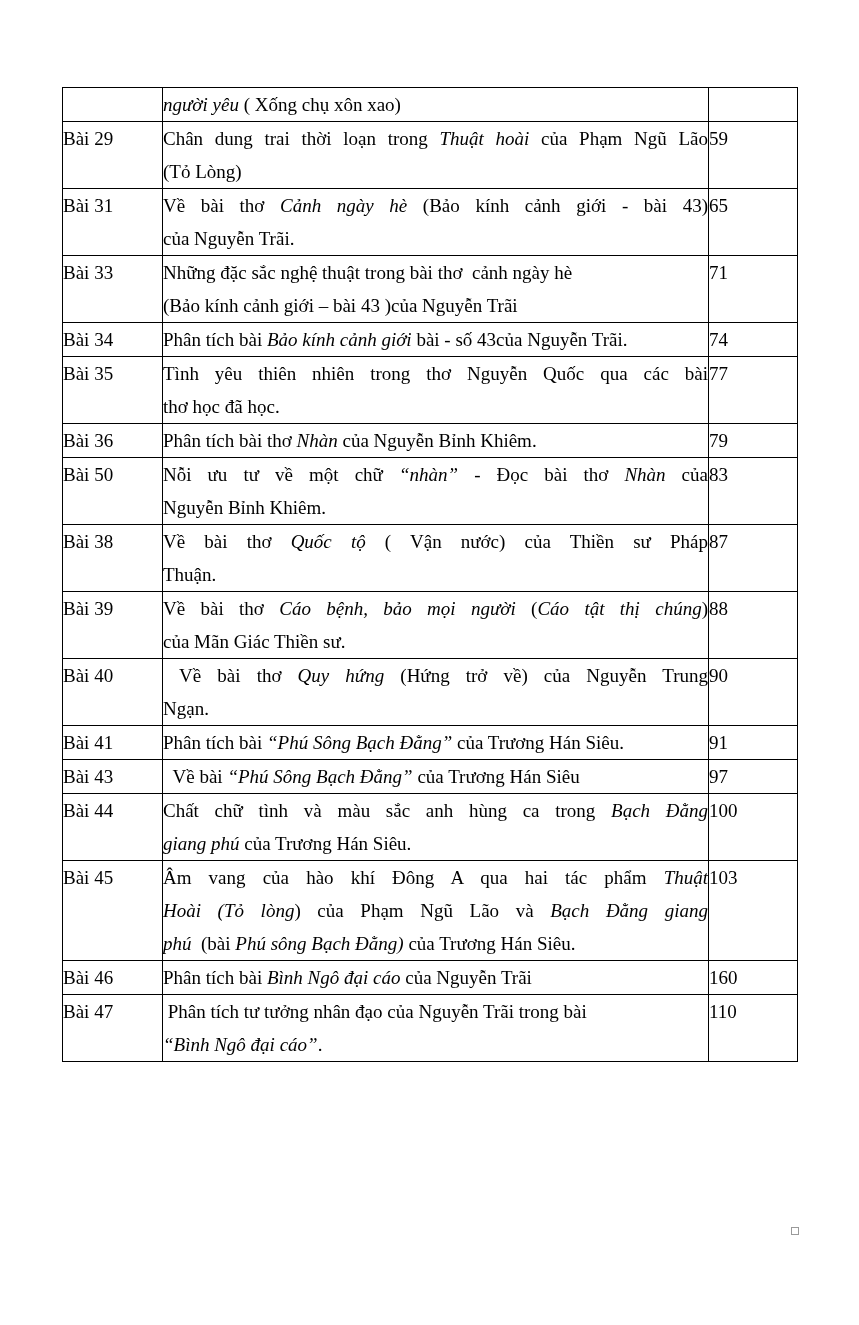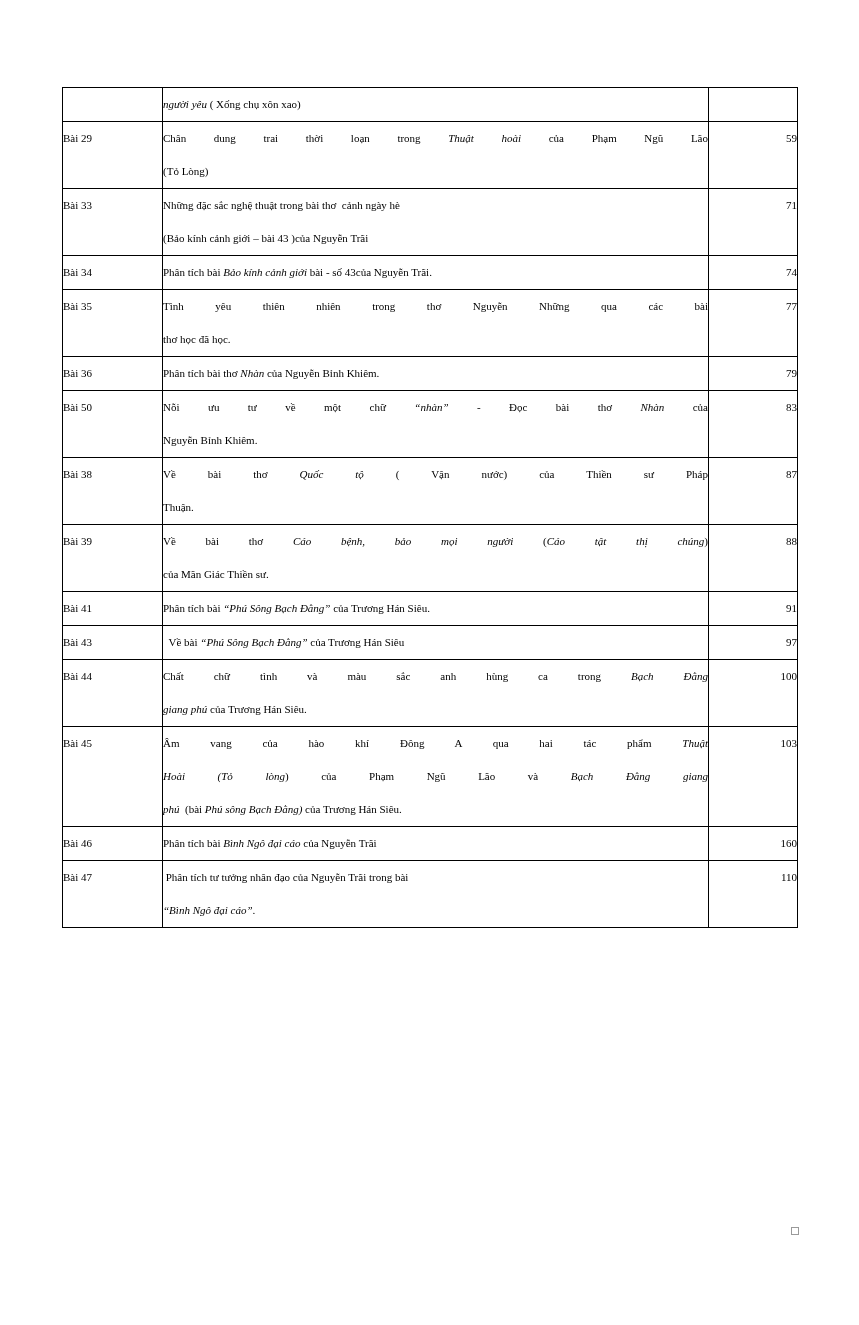--- a/index.html
+++ b/index.html
@@ -22,40 +22,39 @@
     position: absolute;
     left: 62px;
     top: 87px;
     width: 735px;
     border-collapse: collapse;
     table-layout: fixed;
   }
   table.toc td {
     border: 1.5px solid #000000;
     vertical-align: top;
-    font-size: 11px;
+    font-size: 19px;
     line-height: 33px;
     padding: 0;
   }
   td.c-lesson {
     width: 100px;
     padding-left: 12px;
     padding-right: 2px;
     margin-top: 24px;
   }
   td.c-title {
     width: 546px;
     padding-left: 7px;
     padding-right: 5px;
   }
   td.c-page {
     width: 89px;
     padding-left: 9px;
     padding-right: 2px;
-    text-align: right;
   }
   .line { min-height: 33px; }
   .align-left   { text-align: left; }
   .align-right  { text-align: left; }
   .align-justify {
     text-align: justify;
     text-align-last: justify;
   }
   .it { font-style: italic; }
   .resize-handle {
@@ -92,20 +91,28 @@
   <tr>
     <td class="c-lesson"><span>Bài 29</span></td>
     <td class="c-title">
             <div class="line align-justify"><span class="">Chân dung trai thời loạn trong </span><span class="it">Thuật hoài</span><span class=""> của Phạm Ngũ Lão</span></div>
             <div class="line align-right"><span class="">(Tỏ Lòng)</span></div>
           </td>
     <td class="c-page"><span>59</span></td>
   </tr>
 
 
+  <tr>
+    <td class="c-lesson"><span>Bài 31</span></td>
+    <td class="c-title">
+            <div class="line align-justify"><span class="">Về bài thơ </span><span class="it">Cảnh ngày hè</span><span class=""> (Bảo kính cảnh giới - bài 43)</span></div>
+            <div class="line align-left"><span class="">của Nguyễn Trãi.</span></div>
+          </td>
+    <td class="c-page"><span>65</span></td>
+  </tr>
 
 
   <tr>
     <td class="c-lesson"><span>Bài 33</span></td>
     <td class="c-title">
             <div class="line align-left"><span class="">Những đặc sắc nghệ thuật trong bài thơ&nbsp; cảnh ngày hè</span></div>
             <div class="line align-left"><span class="">(Bảo kính cảnh giới – bài 43 )của Nguyễn Trãi</span></div>
           </td>
     <td class="c-page"><span>71</span></td>
   </tr>
@@ -114,21 +121,21 @@
     <td class="c-lesson"><span>Bài 34</span></td>
     <td class="c-title">
             <div class="line align-left"><span class="">Phân tích bài </span><span class="it">Bảo kính cảnh giới</span><span class=""> bài - số 43của Nguyễn Trãi.</span></div>
           </td>
     <td class="c-page"><span>74</span></td>
   </tr>
 
   <tr>
     <td class="c-lesson"><span>Bài 35</span></td>
     <td class="c-title">
-            <div class="line align-justify"><span class="">Tình yêu thiên nhiên trong thơ Nguyễn Những qua các bài</span></div>
+            <div class="line align-justify"><span class="">Tình yêu thiên nhiên trong thơ Nguyễn Quốc qua các bài</span></div>
             <div class="line align-left"><span class="">thơ học đã học.</span></div>
           </td>
     <td class="c-page"><span>77</span></td>
   </tr>
 
   <tr>
     <td class="c-lesson"><span>Bài 36</span></td>
     <td class="c-title">
             <div class="line align-left"><span class="">Phân tích bài thơ </span><span class="it">Nhàn</span><span class=""> của Nguyễn Bỉnh Khiêm.</span></div>
           </td>
@@ -155,20 +162,28 @@
 
   <tr>
     <td class="c-lesson"><span>Bài 39</span></td>
     <td class="c-title">
             <div class="line align-justify"><span class="">Về bài thơ </span><span class="it">Cáo bệnh, bảo mọi người</span><span class=""> (</span><span class="it">Cáo tật thị chúng</span><span class="">)</span></div>
             <div class="line align-left"><span class="">của Mãn Giác Thiền sư.</span></div>
           </td>
     <td class="c-page"><span>88</span></td>
   </tr>
 
+  <tr>
+    <td class="c-lesson"><span>Bài 40</span></td>
+    <td class="c-title">
+            <div class="line align-justify"><span class="">&nbsp;Về bài thơ </span><span class="it">Quy hứng</span><span class=""> (Hứng trở về) của Nguyễn Trung</span></div>
+            <div class="line align-left"><span class="">Ngạn.</span></div>
+          </td>
+    <td class="c-page"><span>90</span></td>
+  </tr>
 
   <tr>
     <td class="c-lesson"><span>Bài 41</span></td>
     <td class="c-title">
             <div class="line align-left"><span class="">Phân tích bài </span><span class="it">“Phú Sông Bạch Đằng”</span><span class=""> của Trương Hán Siêu.</span></div>
           </td>
     <td class="c-page"><span>91</span></td>
   </tr>
 
 

